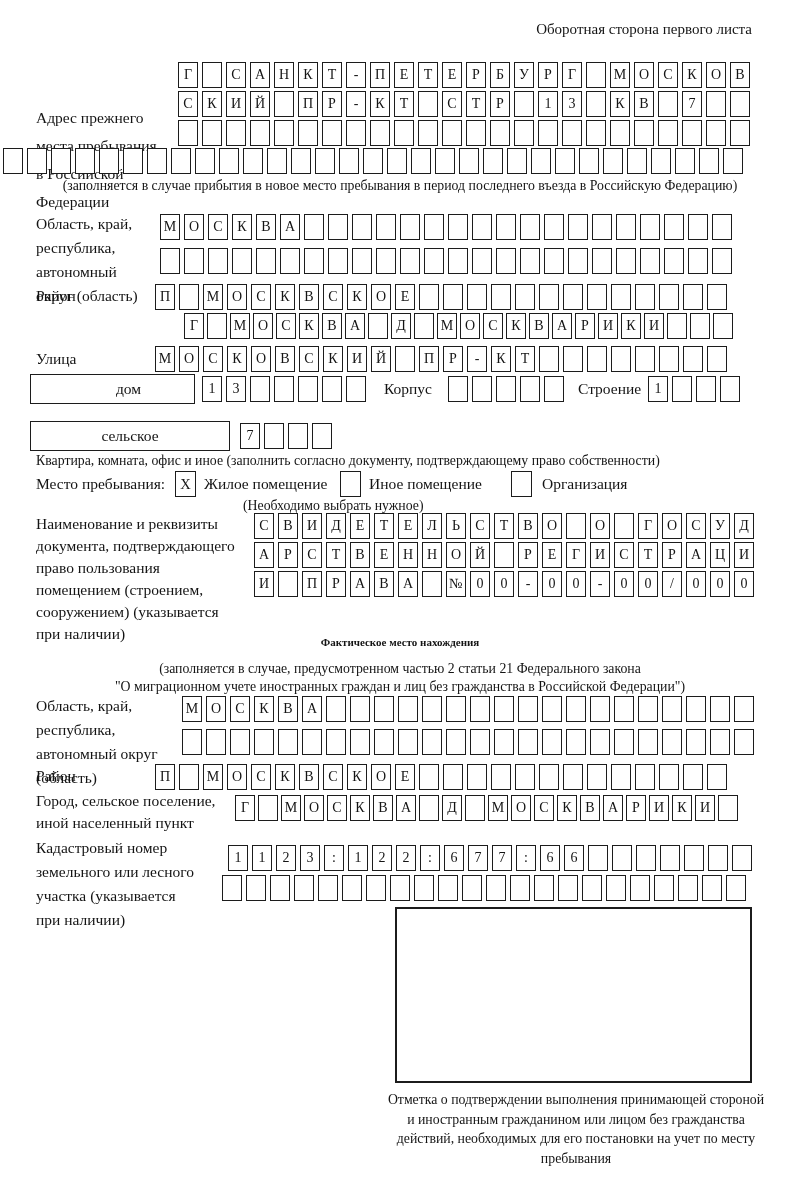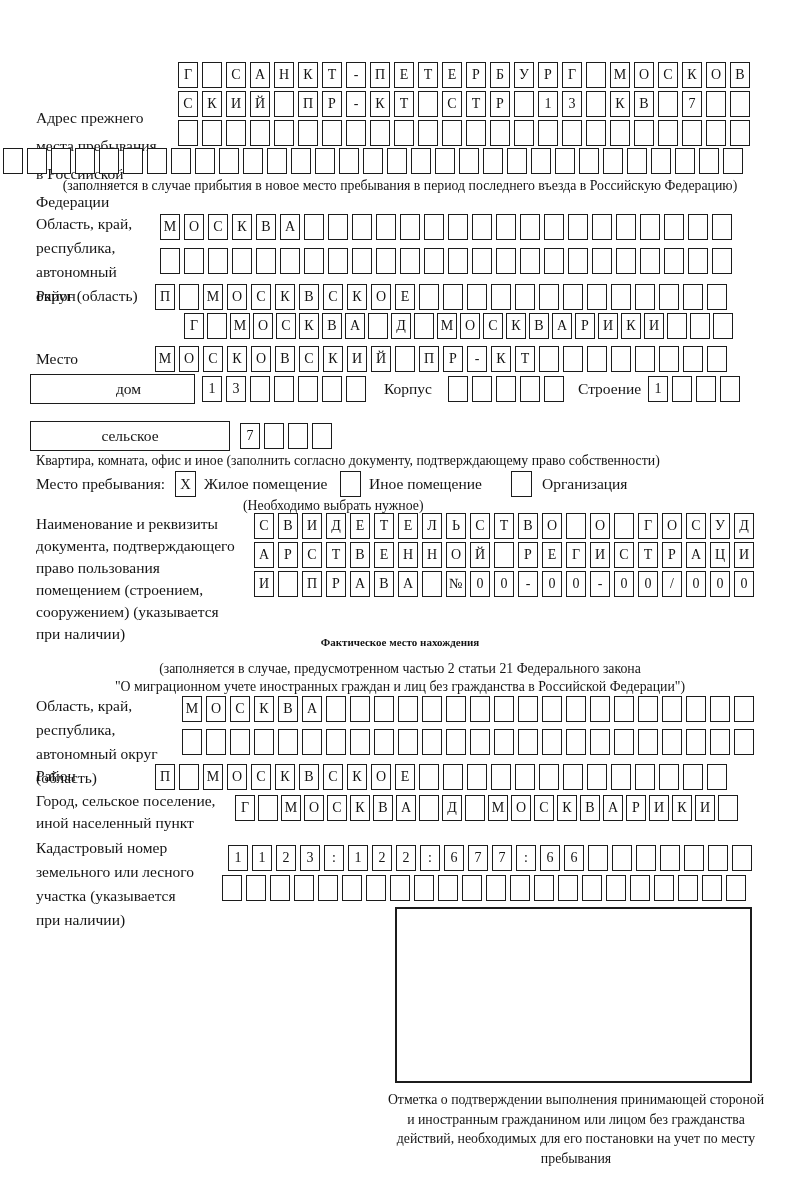--- a/index.html
+++ b/index.html
@@ -29,20 +29,21 @@
     display:flex;align-items:center;justify-content:center;font-size:14.5px;
   }
   .inline-label{font-size:15.5px;line-height:26px;}
   .bigbox{border:2px solid #1c1c1c;box-sizing:border-box;background:#fff;}
 </style>
 </head>
 <body>
 
 <div class="page">
 
+  <div class="abs caption" style="top:20px;right:48px;font-size:15px;">Оборотная сторона первого листа</div>
 
   <div class="abs lbl lh28" style="left:36px;top:60px;width:145px;">Адрес прежнего
 места пребывания
 в Российской
 Федерации</div>
   <div class="abs cellrow" style="left:178px;top:62px;">
       <span class="cell">Г</span>
       <span class="cell"></span>
       <span class="cell">С</span>
       <span class="cell">А</span>
@@ -260,21 +261,21 @@
       <span class="cell">А</span>
       <span class="cell">Р</span>
       <span class="cell">И</span>
       <span class="cell">К</span>
       <span class="cell">И</span>
       <span class="cell"></span>
       <span class="cell"></span>
       <span class="cell"></span>
     </div>
 
-  <div class="abs lbl" style="left:36px;top:347px;">Место</div>
+  <div class="abs lbl" style="left:36px;top:347px;">Улица</div>
   <div class="abs cellrow" style="left:155px;top:346px;">
       <span class="cell">М</span>
       <span class="cell">О</span>
       <span class="cell">С</span>
       <span class="cell">К</span>
       <span class="cell">О</span>
       <span class="cell">В</span>
       <span class="cell">С</span>
       <span class="cell">К</span>
       <span class="cell">И</span>

